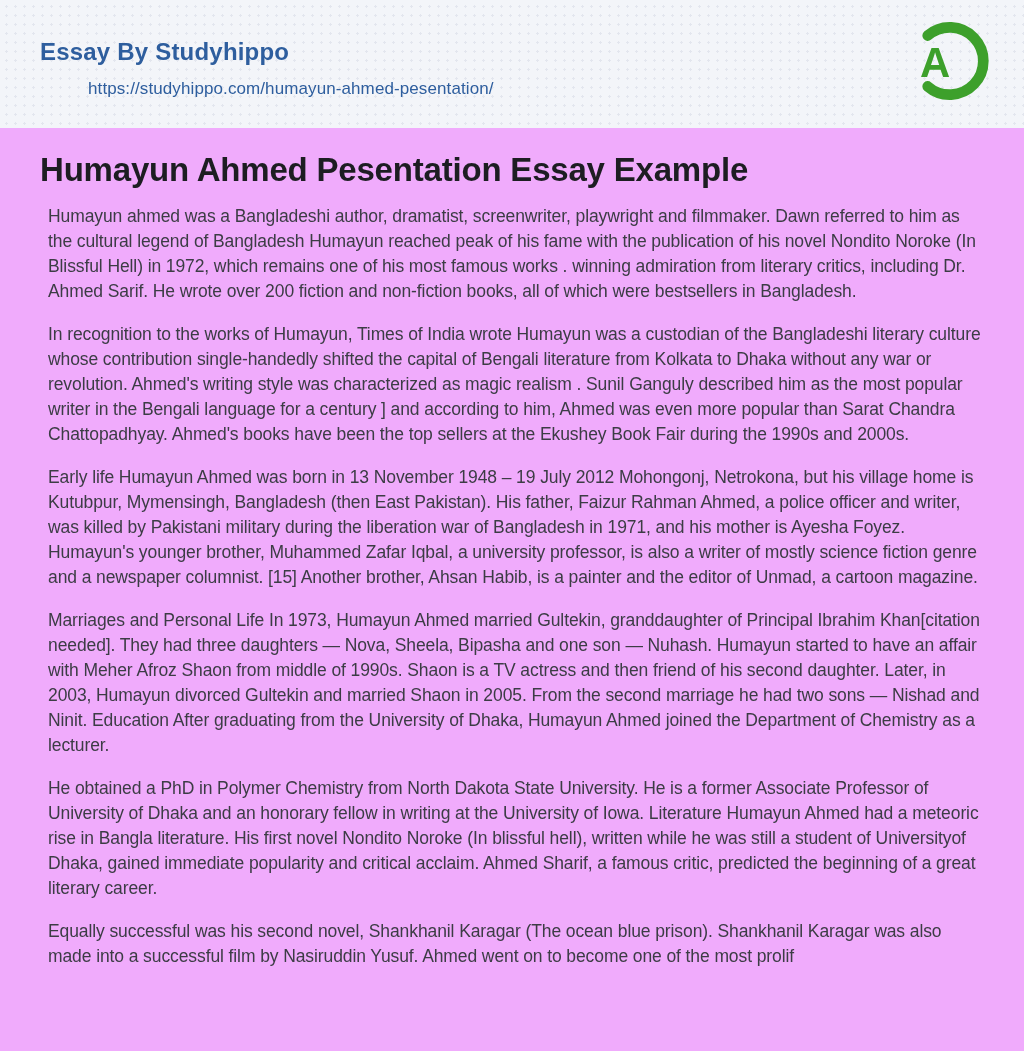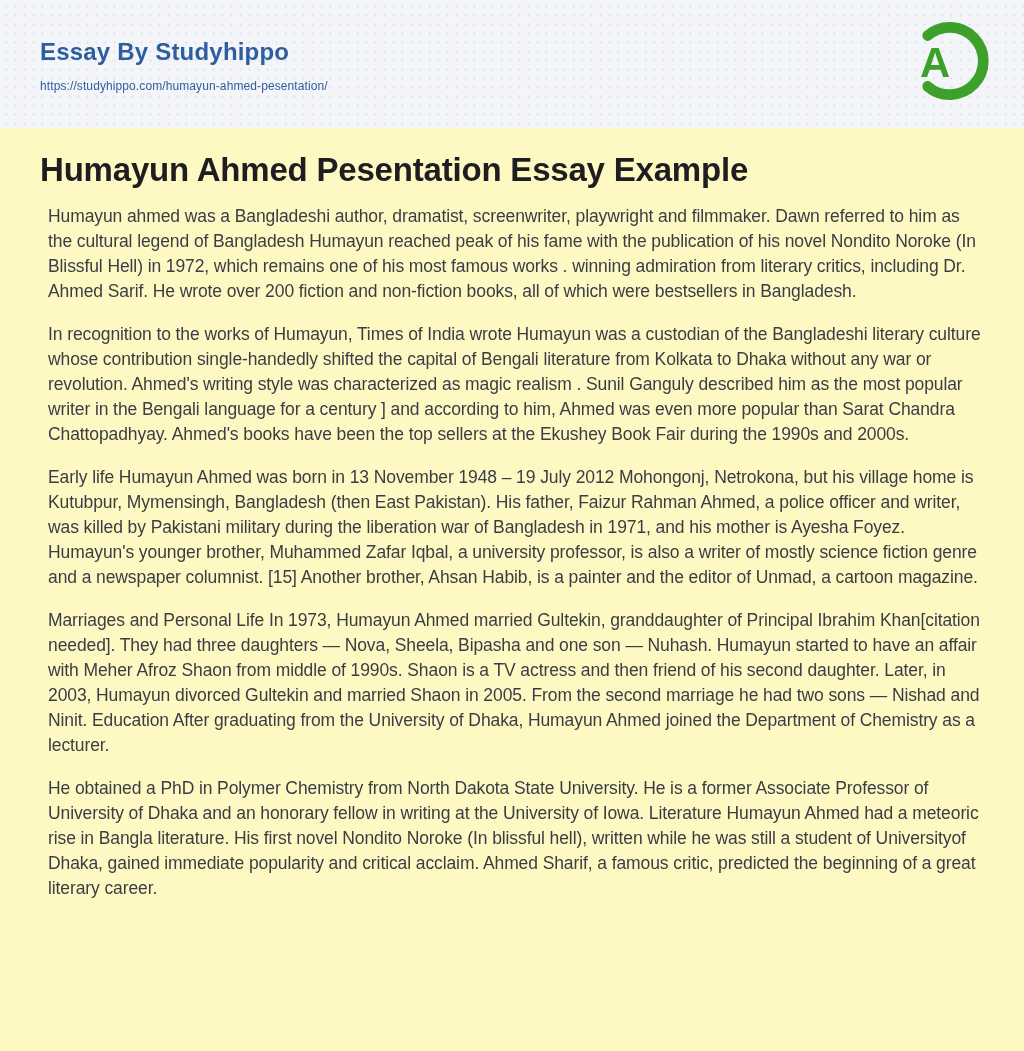--- a/index.html
+++ b/index.html
@@ -5,21 +5,21 @@
   html, body {
     margin: 0;
     padding: 0;
     background: #ffffff;
     font-family: "Liberation Sans", sans-serif;
   }
   .page {
     width: 1024px;
     height: 1051px;
     overflow: hidden;
-    background: #fef9c3;
+    background: #f0abfc;
     box-sizing: border-box;
   }
   .header {
     position: relative;
     height: 128px;
     box-sizing: border-box;
     padding: 38px 40px 0 40px;
     background-color: var(--header-bg, #f3f5f9);
     background-image: radial-gradient(circle, #e3e6ee 1.1px, rgba(0,0,0,0) 1.3px);
     background-size: 9px 9px;
@@ -27,25 +27,26 @@
   }
   .site-label {
     font-size: 24px;
     font-weight: bold;
     letter-spacing: 0.2px;
     color: var(--accent-blue, #2e5e9e);
   }
   .page-url {
     display: block;
     margin-top: 13px;
-    font-size: 12px;
+    font-size: 17px;
     letter-spacing: 0.1px;
     color: var(--accent-blue, #2e5e9e);
     text-decoration: none;
     cursor: pointer;
+    margin-left: 48px;
   }
   .logo {
     position: absolute;
     top: 19px;
     right: 34px;
     width: 82px;
     height: 84px;
     color: var(--logo-green, #3da02b);
   }
   .logo svg { display: block; width: 82px; height: 84px; }
@@ -91,15 +92,16 @@
   </header>
 
   <main class="content">
     <h1 class="title">Humayun Ahmed Pesentation Essay Example</h1>
 
     <p class="para">Humayun ahmed was a Bangladeshi author, dramatist, screenwriter, playwright and filmmaker. Dawn referred to him as the cultural legend of Bangladesh Humayun reached peak of his fame with the publication of his novel Nondito Noroke (In Blissful Hell) in 1972, which remains one of his most famous works . winning admiration from literary critics, including Dr. Ahmed Sarif. He wrote over 200 fiction and non-fiction books, all of which were bestsellers in Bangladesh.</p>
     <p class="para">In recognition to the works of Humayun, Times of India wrote Humayun was a custodian of the Bangladeshi literary culture whose contribution single-handedly shifted the capital of Bengali literature from Kolkata to Dhaka without any war or revolution. Ahmed's writing style was characterized as magic realism . Sunil Ganguly described him as the most popular writer in the Bengali language for a century ] and according to him, Ahmed was even more popular than Sarat Chandra Chattopadhyay. Ahmed's books have been the top sellers at the Ekushey Book Fair during the 1990s and 2000s.</p>
     <p class="para">Early life Humayun Ahmed was born in 13 November 1948 – 19 July 2012 Mohongonj, Netrokona, but his village home is Kutubpur, Mymensingh, Bangladesh (then East Pakistan). His father, Faizur Rahman Ahmed, a police officer and writer, was killed by Pakistani military during the liberation war of Bangladesh in 1971, and his mother is Ayesha Foyez. Humayun's younger brother, Muhammed Zafar Iqbal, a university professor, is also a writer of mostly science fiction genre and a newspaper columnist. [15] Another brother, Ahsan Habib, is a painter and the editor of Unmad, a cartoon magazine.</p>
     <p class="para">Marriages and Personal Life In 1973, Humayun Ahmed married Gultekin, granddaughter of Principal Ibrahim Khan[citation needed]. They had three daughters — Nova, Sheela, Bipasha and one son — Nuhash. Humayun started to have an affair with Meher Afroz Shaon from middle of 1990s. Shaon is a TV actress and then friend of his second daughter.  Later, in 2003, Humayun divorced Gultekin and married Shaon in 2005. From the second marriage he had two sons — Nishad and Ninit.  Education After graduating from the University of Dhaka, Humayun Ahmed joined the Department of Chemistry as a lecturer.</p>
     <p class="para">He obtained a PhD in Polymer Chemistry from North Dakota State University. He is a former Associate Professor of University of Dhaka and an honorary fellow in writing at the University of Iowa. Literature Humayun Ahmed had a meteoric rise in Bangla literature. His first novel Nondito Noroke (In blissful hell), written while he was still a student of Universityof Dhaka, gained immediate popularity and critical acclaim. Ahmed Sharif, a famous critic, predicted the beginning of a great literary career.</p>
+    <p class="para">Equally successful was his second novel, Shankhanil Karagar (The ocean blue prison). Shankhanil Karagar was also made into a successful film by Nasiruddin Yusuf. Ahmed went on to become one of the most prolif</p>
   </main>
 
 </div>
 
 </body></html>

